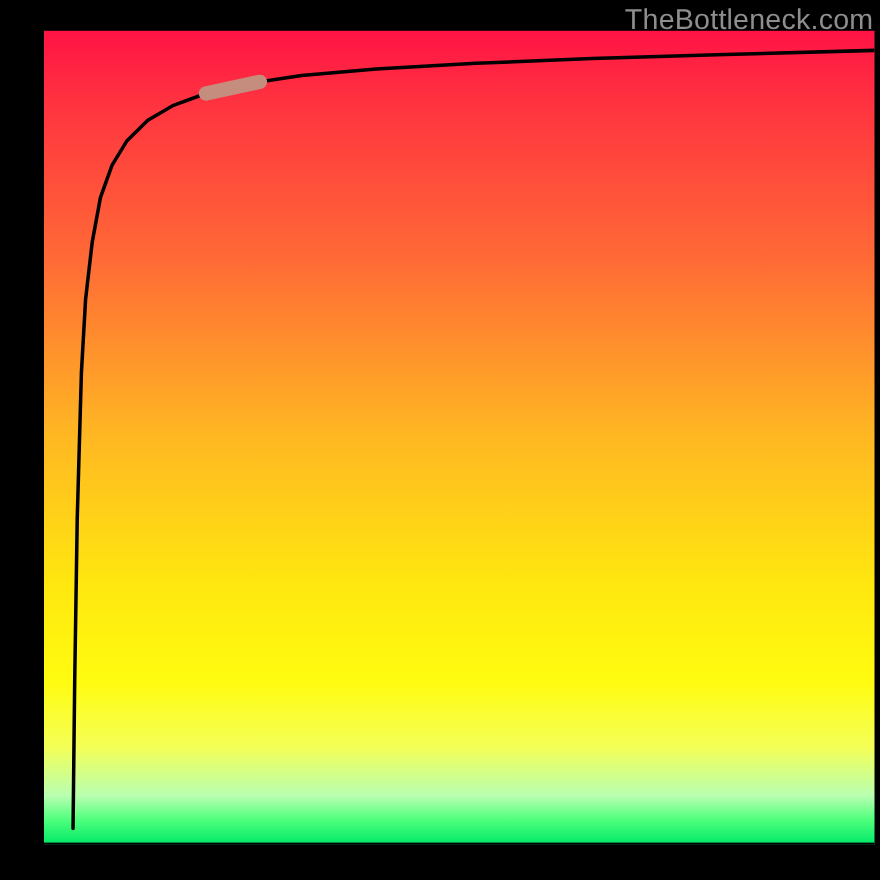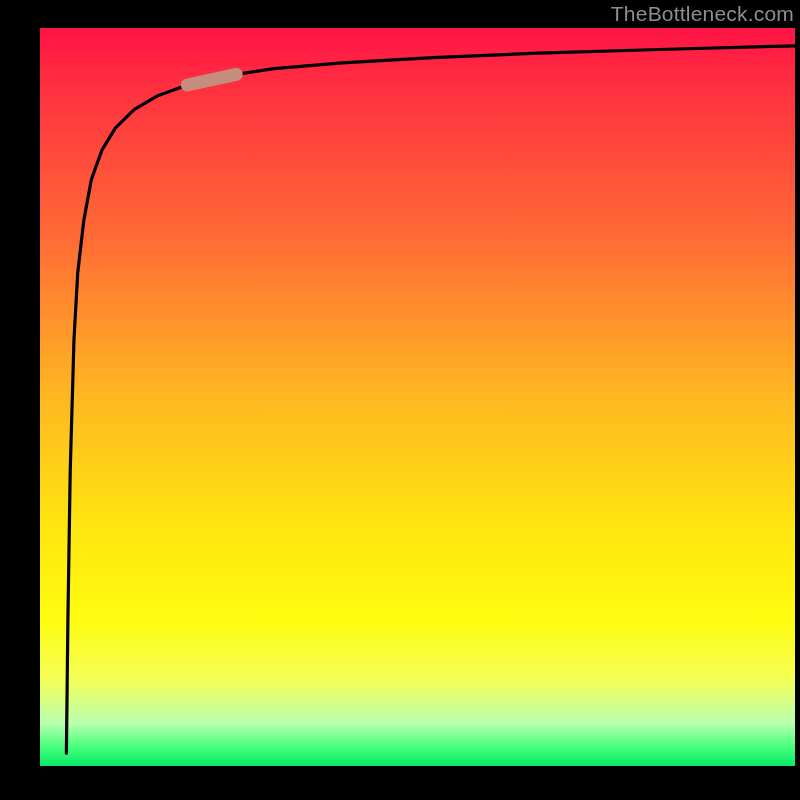--- a/index.html
+++ b/index.html
@@ -41,21 +41,21 @@
     left: 0;
     top: 0;
     width: 755px;
     height: 740px;
   }
   .watermark {
     position: absolute;
     top: 2px;
     right: 6px;
     font-family: Arial, Helvetica, sans-serif;
-    font-size: 21px;
+    font-size: 26px;
     color: #8e8e8e;
     font-weight: 400;
     letter-spacing: 0.2px;
     user-select: none;
   }
   .axis-left {
     position: absolute;
     left: 38px;
     top: 28px;
     width: 2px;

